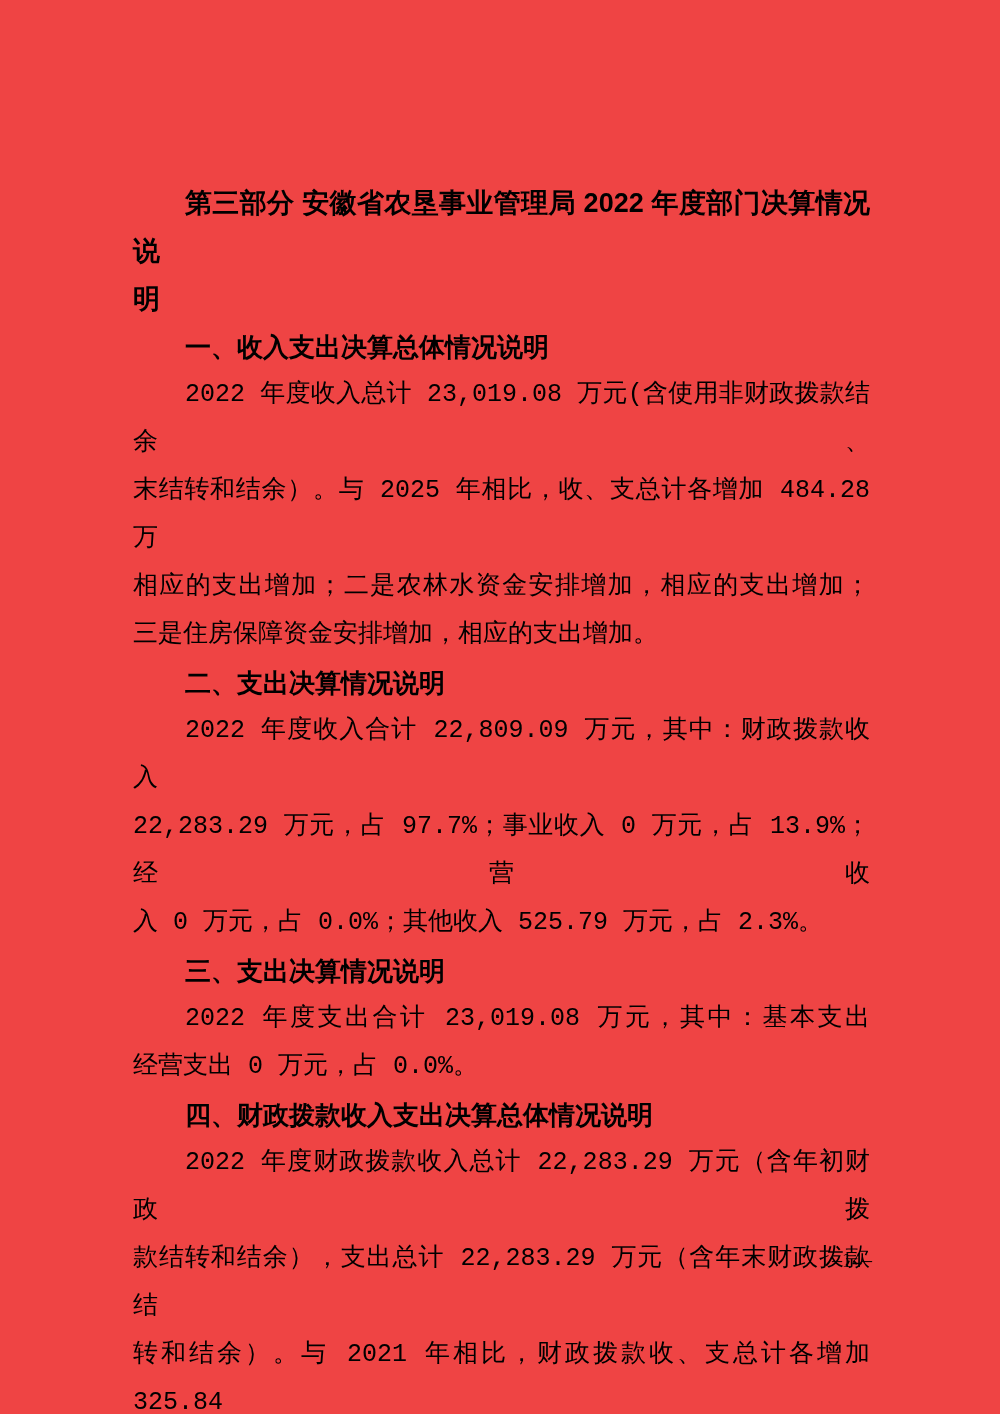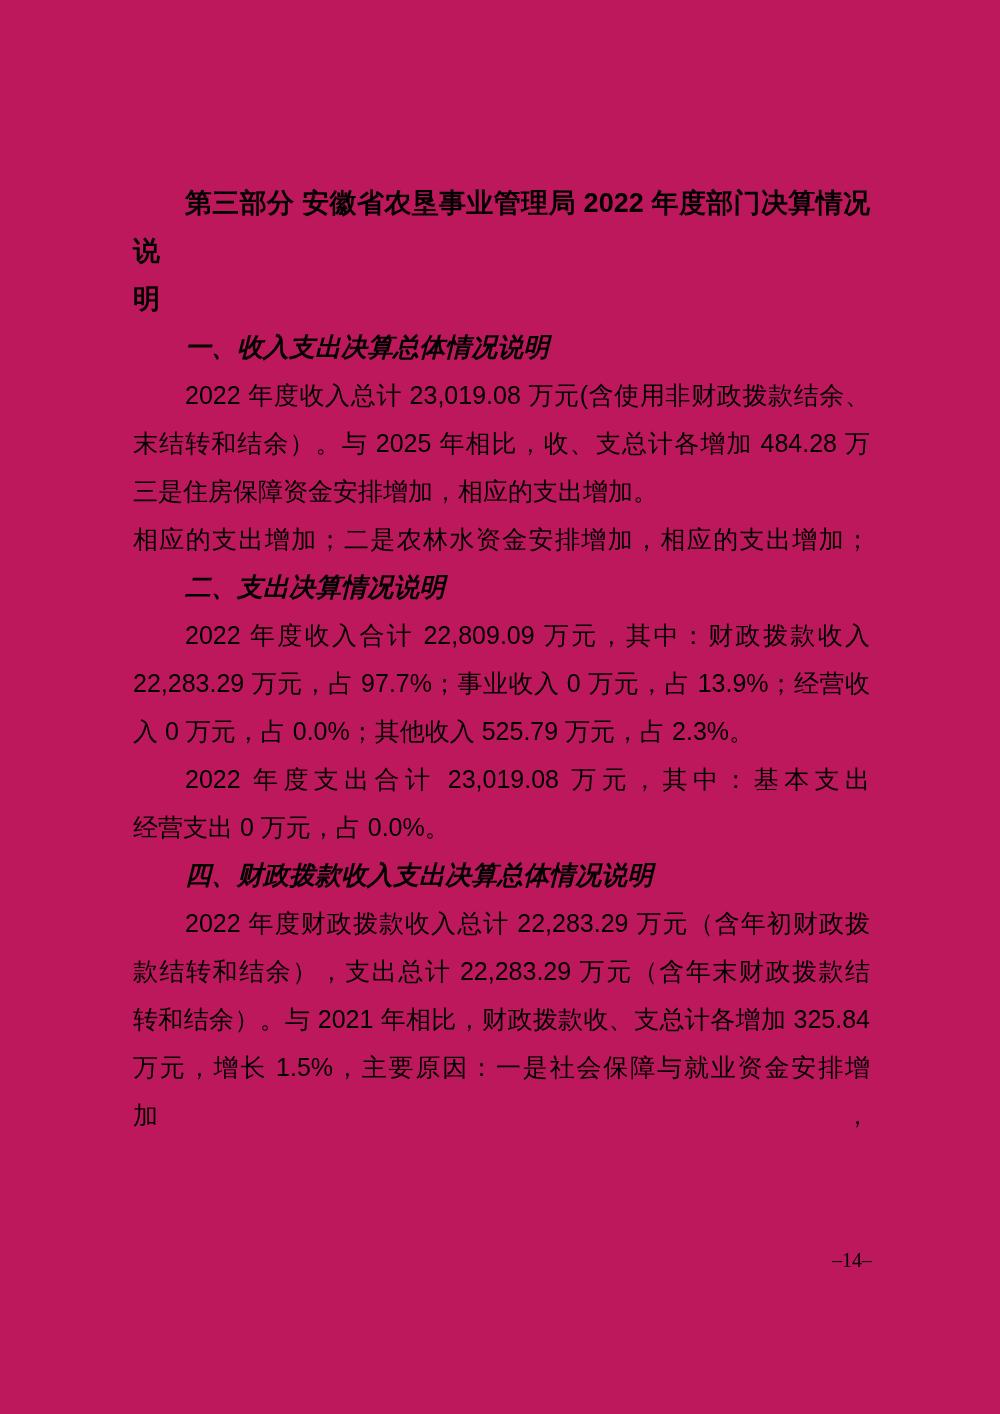--- a/index.html
+++ b/index.html
@@ -1,21 +1,21 @@
 <!DOCTYPE html>
 <html lang="zh"><head>
 <meta charset="utf-8">
 <style>
   html, body { margin: 0; padding: 0; background: #e8e8e8; }
   .page {
     position: relative;
     width: 1000px;
     height: 1414px;
     margin: 0 auto;
-    background: #be185d;
+    background: #ef4444;
     color: #000000;
     overflow: hidden;
   }
   .content {
     position: absolute;
     left: 133px;
     top: 179px;
     width: 737px;
   }
   .line {
@@ -30,24 +30,23 @@
   }
   .block-title .line {
     font-family: "Liberation Sans", "DejaVu Sans", sans-serif;
     font-weight: 700;
     font-size: 27px;
   }
   .block-heading .line {
     font-family: "Liberation Sans", "DejaVu Sans", sans-serif;
     font-weight: 700;
     font-size: 26px;
-    font-style: italic;
   }
   .block-body .line {
-    font-family: Liberation Sans, sans-serif;
+    font-family: Liberation Mono, monospace;
     font-weight: 400;
   }
   .footer {
     position: absolute;
     top: 1246px;
     right: 128px;
     font-size: 20px;
     line-height: 28px;
     font-family: "Liberation Serif", "DejaVu Serif", serif;
     color: #000000;
@@ -61,30 +60,33 @@
       <div class="block block-title">
         <div class="line indent just">第三部分 安徽省农垦事业管理局 2022 年度部门决算情况说</div>
         <div class="line">明</div>
       </div>
       <div class="block block-heading">
         <div class="line indent">一、收入支出决算总体情况说明</div>
       </div>
       <div class="block block-body">
         <div class="line indent just">2022 年度收入总计 23,019.08 万元(含使用非财政拨款结余、</div>
         <div class="line just">末结转和结余）。与 2025 年相比，收、支总计各增加 484.28 万</div>
+        <div class="line just">相应的支出增加；二是农林水资金安排增加，相应的支出增加；</div>
         <div class="line">三是住房保障资金安排增加，相应的支出增加。</div>
-        <div class="line just">相应的支出增加；二是农林水资金安排增加，相应的支出增加；</div>
       </div>
       <div class="block block-heading">
         <div class="line indent">二、支出决算情况说明</div>
       </div>
       <div class="block block-body">
         <div class="line indent just">2022 年度收入合计 22,809.09 万元，其中：财政拨款收入</div>
         <div class="line just">22,283.29 万元，占 97.7%；事业收入 0 万元，占 13.9%；经营收</div>
         <div class="line">入 0 万元，占 0.0%；其他收入 525.79 万元，占 2.3%。</div>
+      </div>
+      <div class="block block-heading">
+        <div class="line indent">三、支出决算情况说明</div>
       </div>
       <div class="block block-body">
         <div class="line indent just">2022 年度支出合计 23,019.08 万元，其中：基本支出</div>
         <div class="line">经营支出 0 万元，占 0.0%。</div>
       </div>
       <div class="block block-heading">
         <div class="line indent">四、财政拨款收入支出决算总体情况说明</div>
       </div>
       <div class="block block-body">
         <div class="line indent just">2022 年度财政拨款收入总计 22,283.29 万元（含年初财政拨</div>

